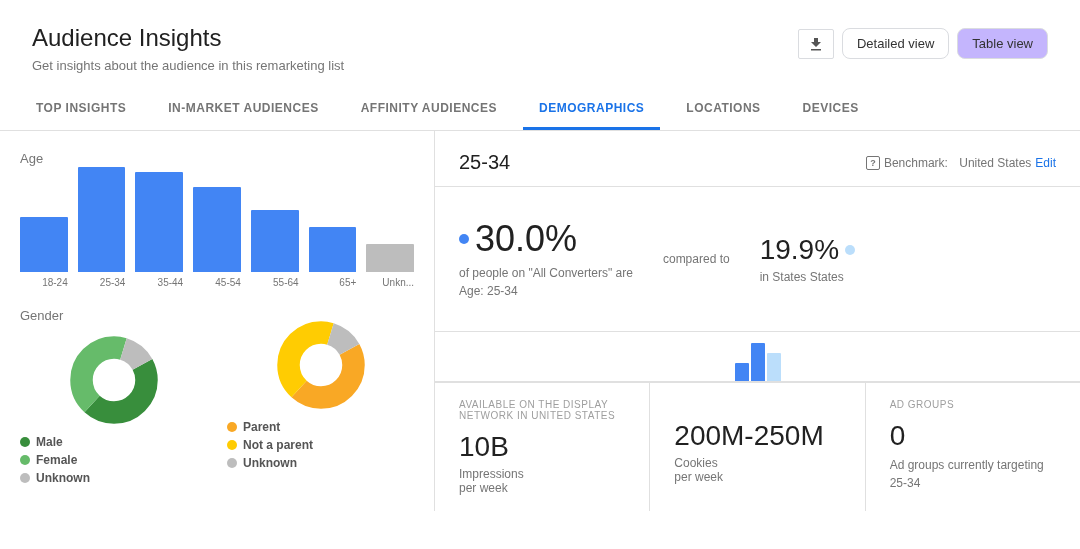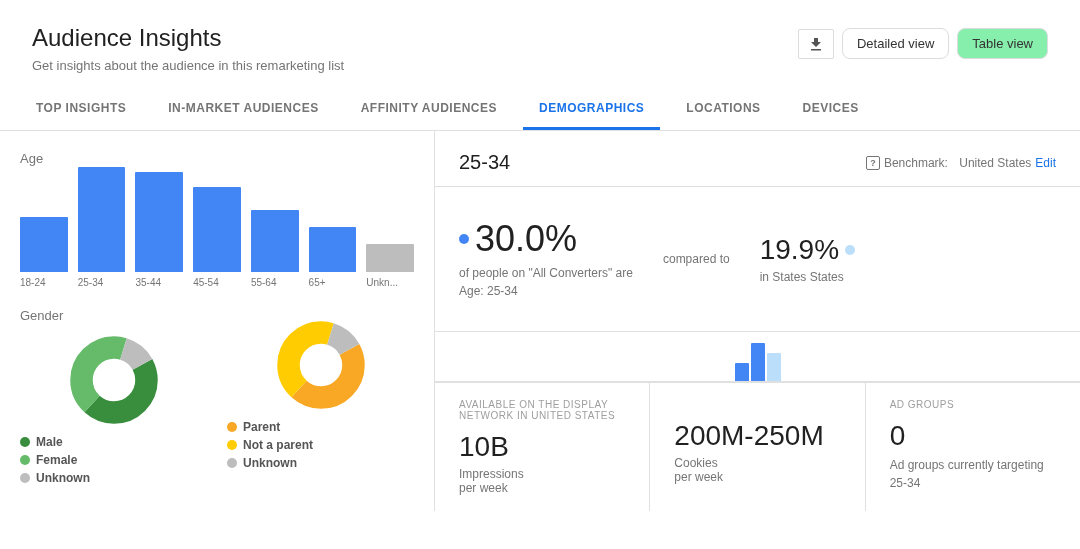--- a/index.html
+++ b/index.html
@@ -46,21 +46,21 @@
     .btn-text {
       border: 1px solid #dadce0;
       background: #fff;
       padding: 7px 14px;
       cursor: pointer;
       border-radius: 8px;
       font-size: 13px;
       color: #333;
     }
     .btn-text.active {
-      background: #86efac;
+      background: #c4b5fd;
     }
 
     
     .nav-tabs {
       display: flex;
       border-bottom: 1px solid #e0e0e0;
       padding: 0 20px;
       gap: 10px;
       text-align: right;
     }
@@ -103,21 +103,21 @@
     .bar-chart {
       display: flex;
       align-items: flex-end;
       gap: 10px;
       height: 110px;
       margin-bottom: 6px;
     }
     .bar-group {
       display: flex;
       flex-direction: column;
-      align-items: flex-start;
+      align-items: flex-end;
       flex: 1;
     }
     .bar {
       width: 100%;
       background: #4285f4;
       border-radius: 1px 1px 0 0;
     }
     .bar.gray {
       background: #bdbdbd;
     }

